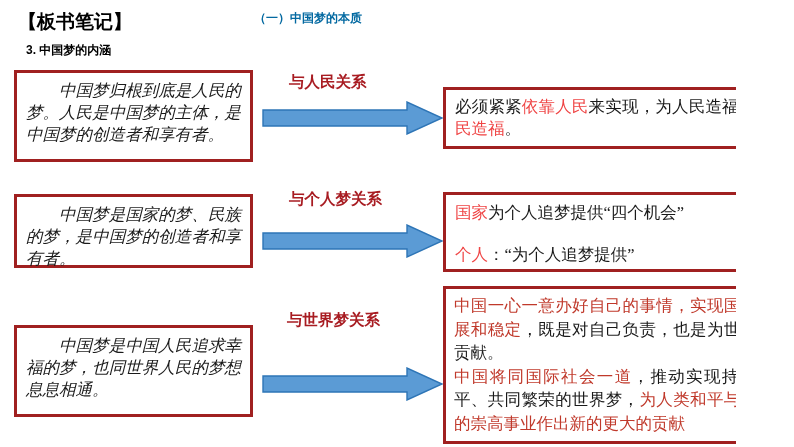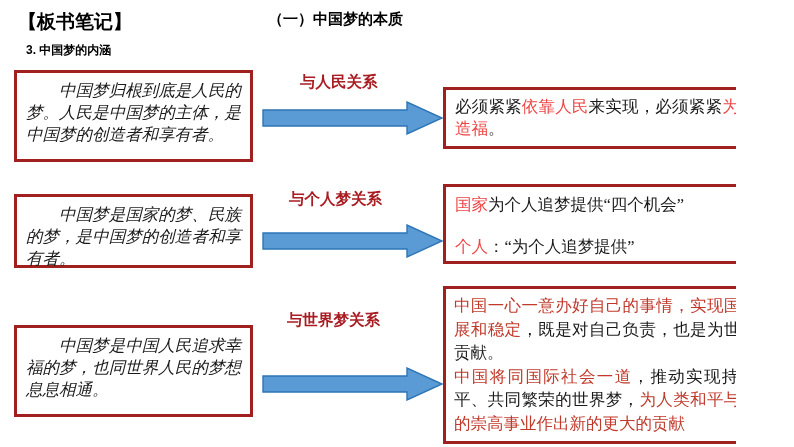--- a/index.html
+++ b/index.html
@@ -25,26 +25,26 @@
     top: 9px;
     font-family: "Liberation Sans", "DejaVu Sans", sans-serif;
     font-weight: bold;
     font-size: 19px;
     color: #000000;
     letter-spacing: 0px;
     white-space: nowrap;
   }
   .section-title {
     position: absolute;
-    left: 268px;
+    left: 254px;
     top: 10px;
     font-family: "Liberation Sans", "DejaVu Sans", sans-serif;
     font-weight: bold;
-    font-size: 15px;
-    color: #000000;
+    font-size: 12px;
+    color: #0369a1;
     white-space: nowrap;
   }
   .sub-title {
     position: absolute;
     left: 26px;
     top: 42px;
     font-family: "Liberation Sans", "DejaVu Sans", sans-serif;
     font-weight: bold;
     font-size: 12px;
     color: #000000;
@@ -76,42 +76,42 @@
 
   #left-box-1 { top: 70px;  height: 92px; }
   #left-box-2 { top: 194px; height: 74px; }
   #left-box-3 { top: 325px; height: 92px; }
 
   
   .right-box { left: 443px; width: 340px; }
   .right-box .box-inner { padding: 6px 8px 6px 9px; }
 
   #right-box-1 { top: 87px;  height: 62px; }
-  #right-box-2 { top: 184px; height: 80px; }
+  #right-box-2 { top: 192px; height: 80px; }
   #right-box-3 { top: 286px; height: 158px; }
 
   #right-box-2 .box-inner { padding-top: 7px; }
   #right-box-2 .line2 { margin-top: 20px; }
 
   #right-box-3 .box-inner {
     font-size: 16.5px;
     line-height: 1.43;
     padding: 5px 6px 12px 8px;
   }
 
   
   .arrow-label {
     position: absolute;
     font-family: "Liberation Sans", "DejaVu Sans", sans-serif;
     font-weight: bold;
     font-size: 15.5px;
     color: #A81C22;
     white-space: nowrap;
   }
-  #arrow-label-1 { left: 289px; top: 72px; margin-left: 11px; }
+  #arrow-label-1 { left: 289px; top: 72px; }
   #arrow-label-2 { left: 289px; top: 189px; }
   #arrow-label-3 { left: 287px; top: 310px; }
 
   
   .arrow-svg {
     position: absolute;
     left: 262px;
   }
   #arrow-1 { top: 101px; }
   #arrow-2 { top: 224px; }
@@ -131,21 +131,21 @@
   </div>
 
   <div class="arrow-label" id="arrow-label-1">与人民关系</div>
 
   <svg class="arrow-svg" id="arrow-1" width="182" height="34" viewBox="0 0 182 34">
     <polygon points="1,9 145,9 145,1 180,17 145,33 145,25 1,25" fill="#5B9BD5" stroke="#2E75B6" stroke-width="1.4"></polygon>
   </svg>
 
   <div class="box right-box" id="right-box-1">
     <div class="box-inner">
-      <span>必须紧紧</span><span class="hl">依靠人民</span><span>来实现，必须紧紧</span><span class="hl">为人民造福</span><span>。</span>
+      <span>必须紧紧</span><span class="hl">依靠人民</span><span>来实现，为人民造福</span><span class="hl">为人民造福</span><span>。</span>
     </div>
   </div>
 
   <div class="box left-box" id="left-box-2">
     <div class="box-inner indent">中国梦是国家的梦、民族的梦，是中国梦的创造者和享有者。</div>
   </div>
 
   <div class="arrow-label" id="arrow-label-2">与个人梦关系</div>
 
   <svg class="arrow-svg" id="arrow-2" width="182" height="34" viewBox="0 0 182 34">

